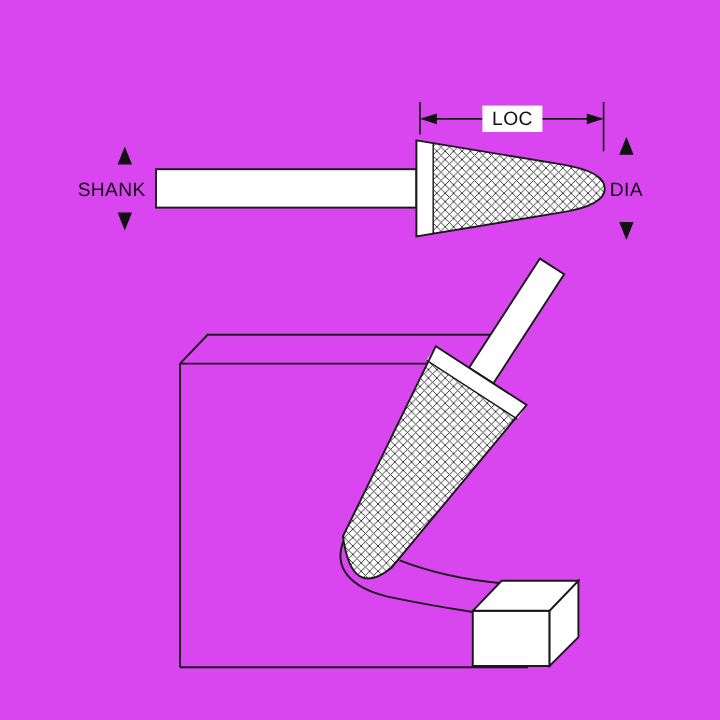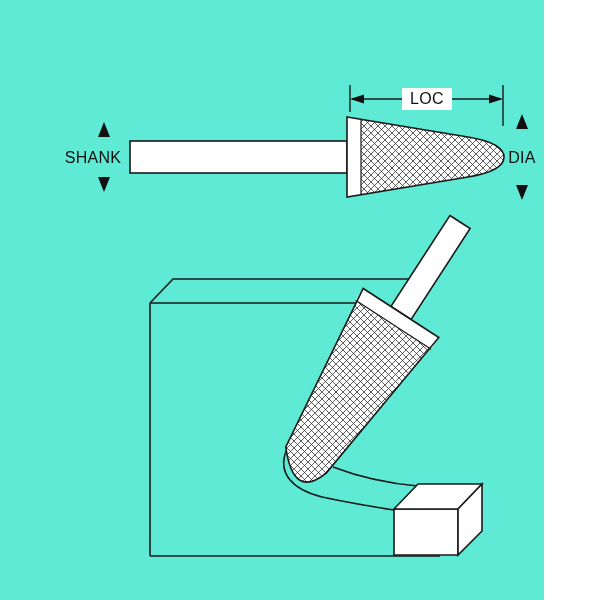--- a/index.html
+++ b/index.html
@@ -1,19 +1,19 @@
 <!DOCTYPE html>
 <html><head>
 <meta charset="utf-8">
 <style>
   html,body{margin:0;padding:0;background:#ffffff;}
   .stage{
     position:relative;
-    width:544px;height:600px;
-    background:#5eead4;
+    width:600px;height:600px;
+    background:#d946ef;
     font-family:"Liberation Sans", sans-serif;
     overflow:hidden;
   }
   svg{display:block;}
   text{
     font-family:"Liberation Sans", sans-serif;
     font-size:16px;
     fill:#111111;
     letter-spacing:0.3px;
   }

